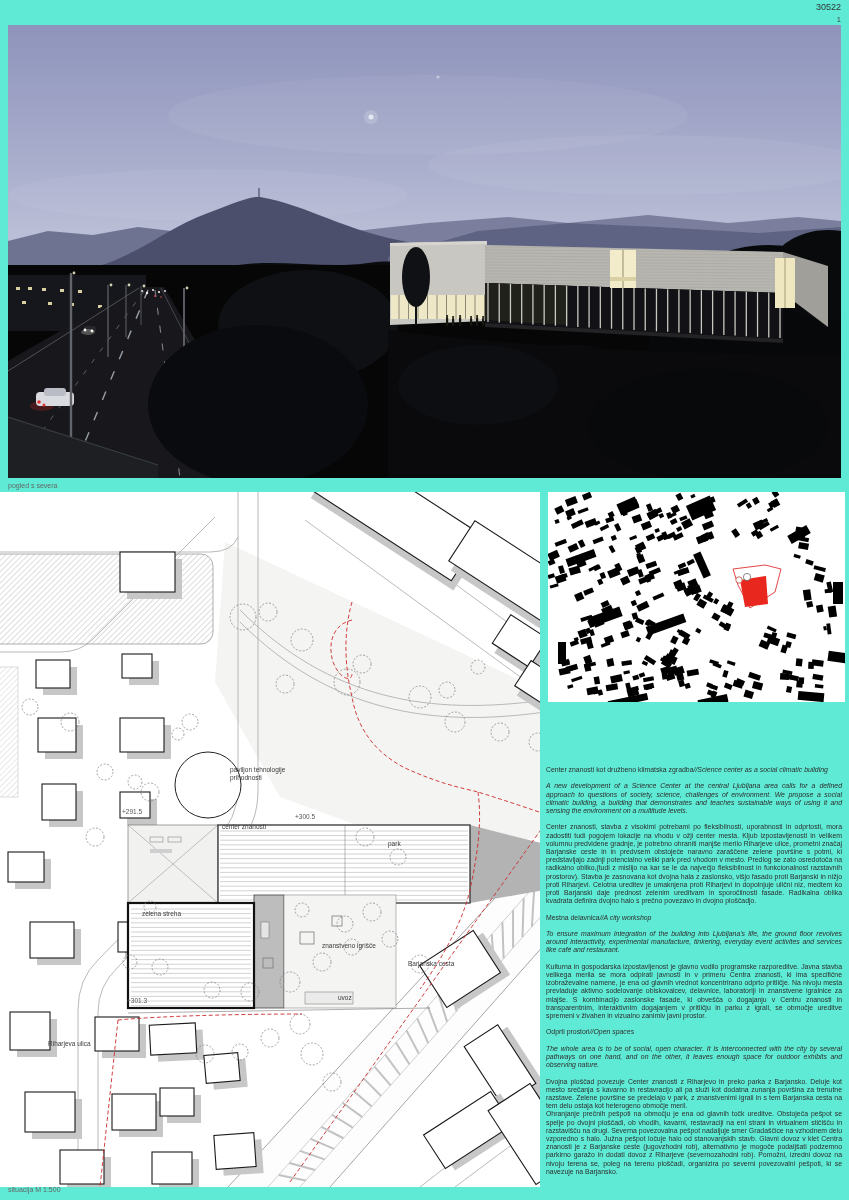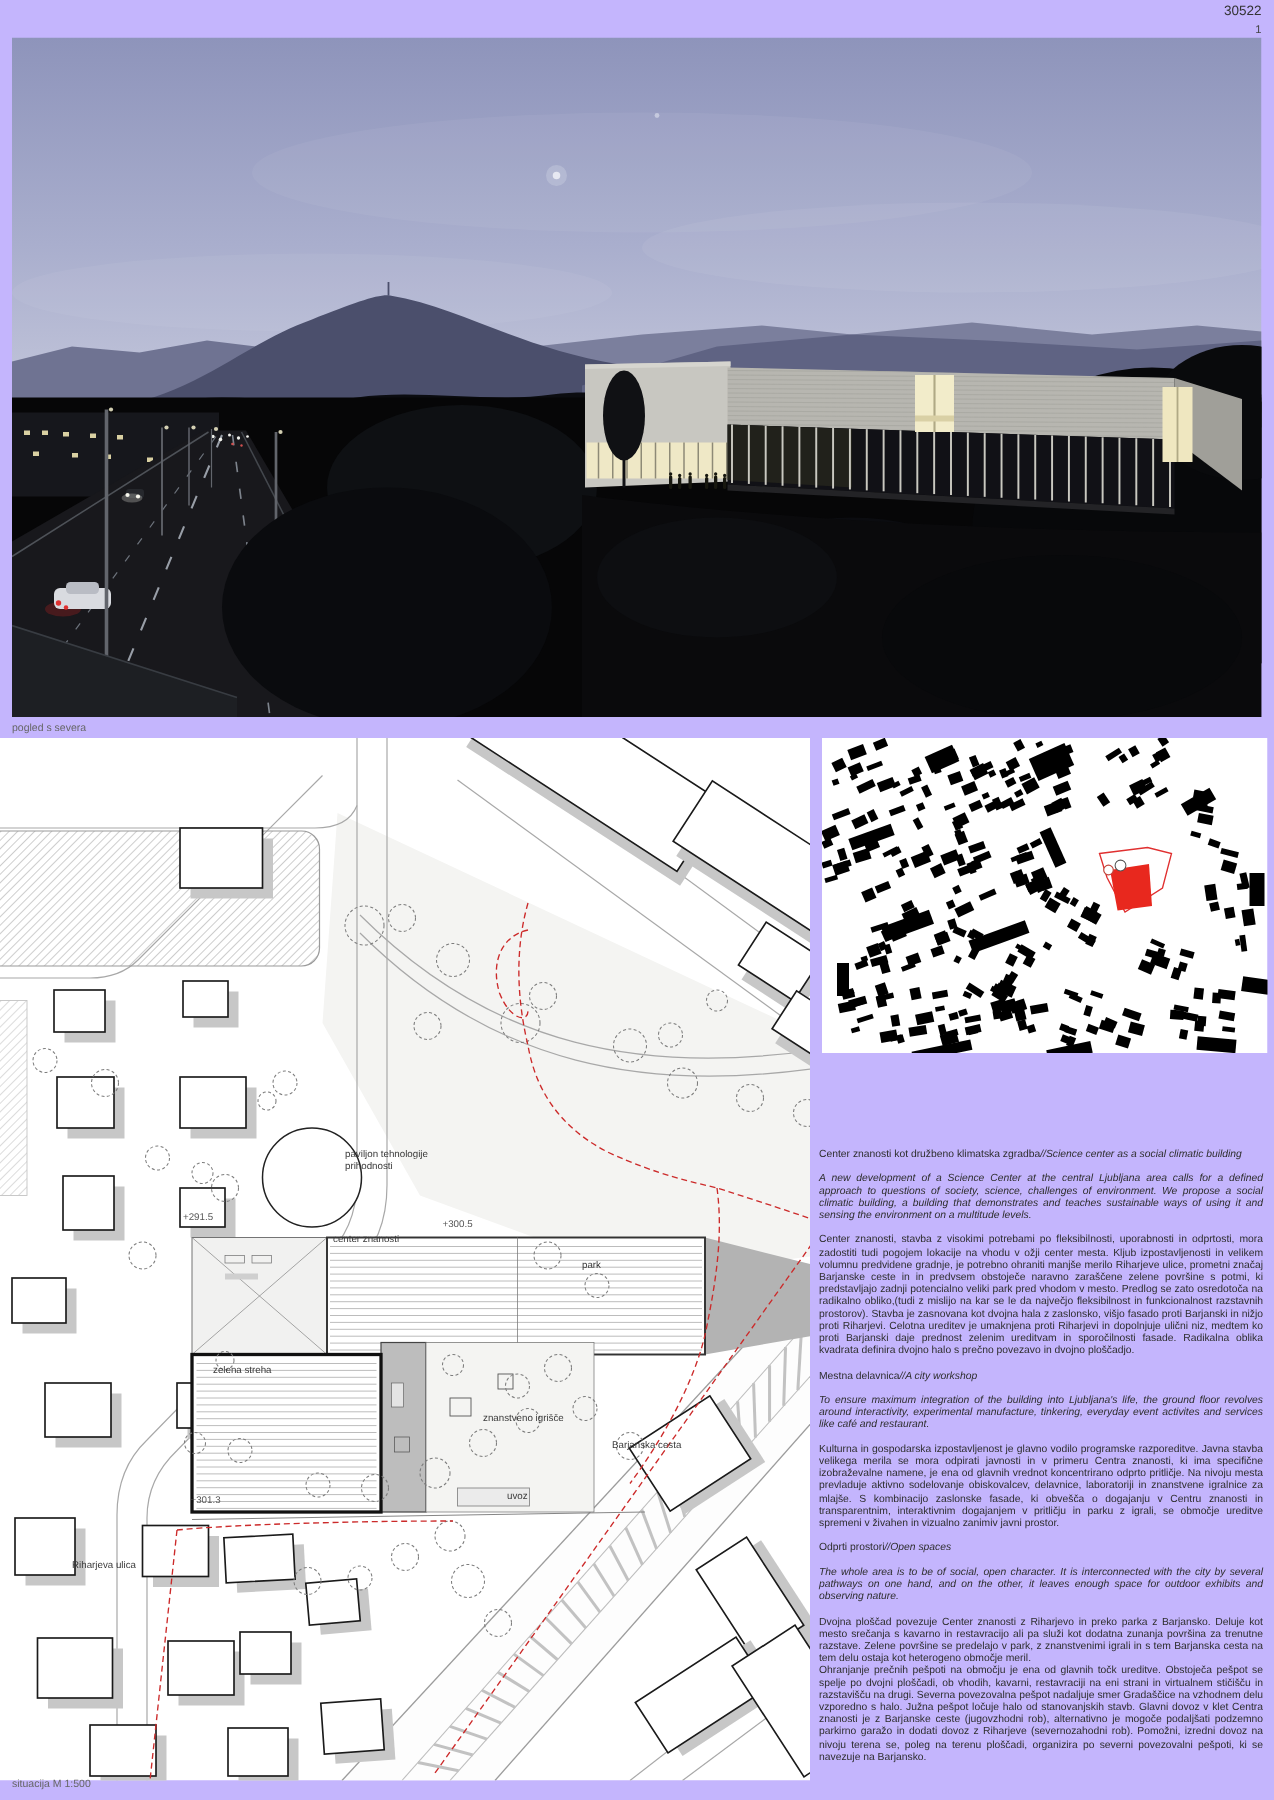--- a/index.html
+++ b/index.html
@@ -1,16 +1,16 @@
 <!DOCTYPE html>
 <html lang="sl"><head>
 <meta charset="utf-8">
 <style>
   html,body{margin:0;padding:0;background:#fff;}
-  #board{position:relative;width:849px;height:1200px;background:#c4b5fd;overflow:hidden;
+  #board{position:relative;width:849px;height:1200px;background:#5eead4;overflow:hidden;
          font-family:"Liberation Sans", sans-serif;color:#333;}
   
   .code{position:absolute;right:8px;top:2px;font-size:9px;color:#333;text-align:right;}
   .pageno{position:absolute;right:8px;top:15px;font-size:7.5px;color:#444;text-align:right;}
   
   .caption{position:absolute;font-size:7px;color:#666;}
   
   #render{position:absolute;left:8px;top:25px;width:833px;height:453px;}
   
   #siteplan{position:absolute;left:0;top:492px;width:540px;height:695px;}

